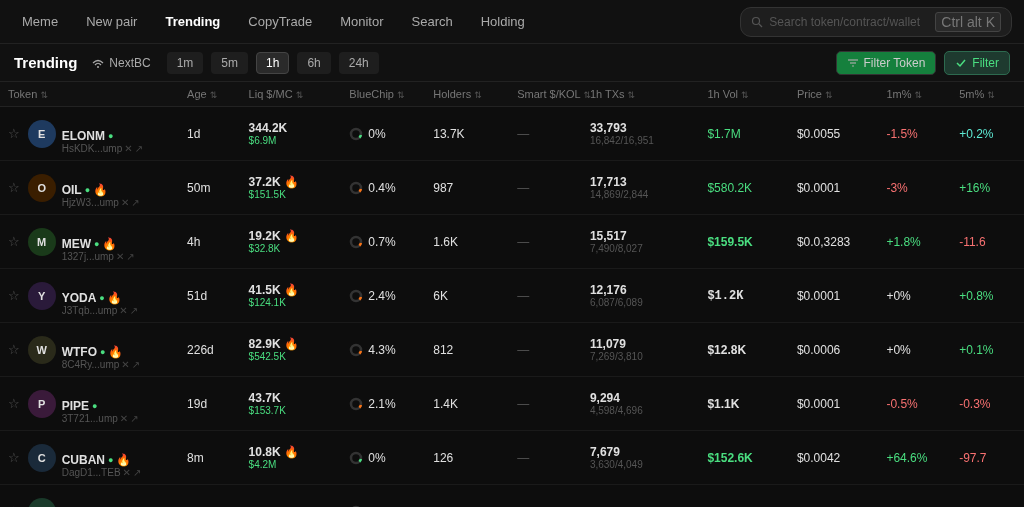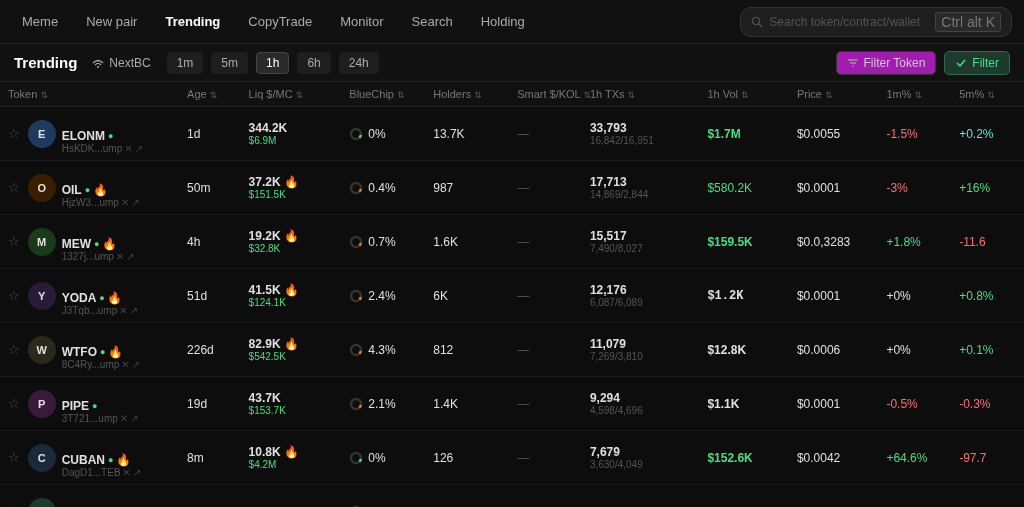--- a/index.html
+++ b/index.html
@@ -123,21 +123,21 @@
     .filter-area {
       margin-left: auto;
       display: flex;
       align-items: center;
       gap: 8px;
     }
     .filter-btn {
       display: flex;
       align-items: center;
       gap: 5px;
-      background: #a21caf;
+      background: #15803d;
       border: 1px solid #333;
       border-radius: 5px;
       padding: 4px 10px;
       color: #ccc;
       cursor: pointer;
       font-size: 12px;
     }
     .filter-btn-check {
       display: flex;
       align-items: center;
@@ -393,21 +393,21 @@
       <span class="holders-val">13.7K</span>
     </td>
     <td class="col-smart">
       <span class="smart-dash">—</span>
     </td>
     <td class="col-txs">
       <div class="txs-main">33,793</div>
       <div class="txs-sub">16,842/16,951</div>
     </td>
     <td class="col-vol">
-      <span style="color:#4ade80;font-weight:700;">$1.7M</span>
+      <span style="color:#4ade80;font-weight:400;">$1.7M</span>
     </td>
     <td class="col-price">
       <span class="price-val">$0.0055</span>
     </td>
     <td class="col-1m">
       <span style="color:#f87171">-1.5%</span>
     </td>
     <td class="col-5m">
       <span style="color:#5eead4">+0.2%</span>
     </td>

